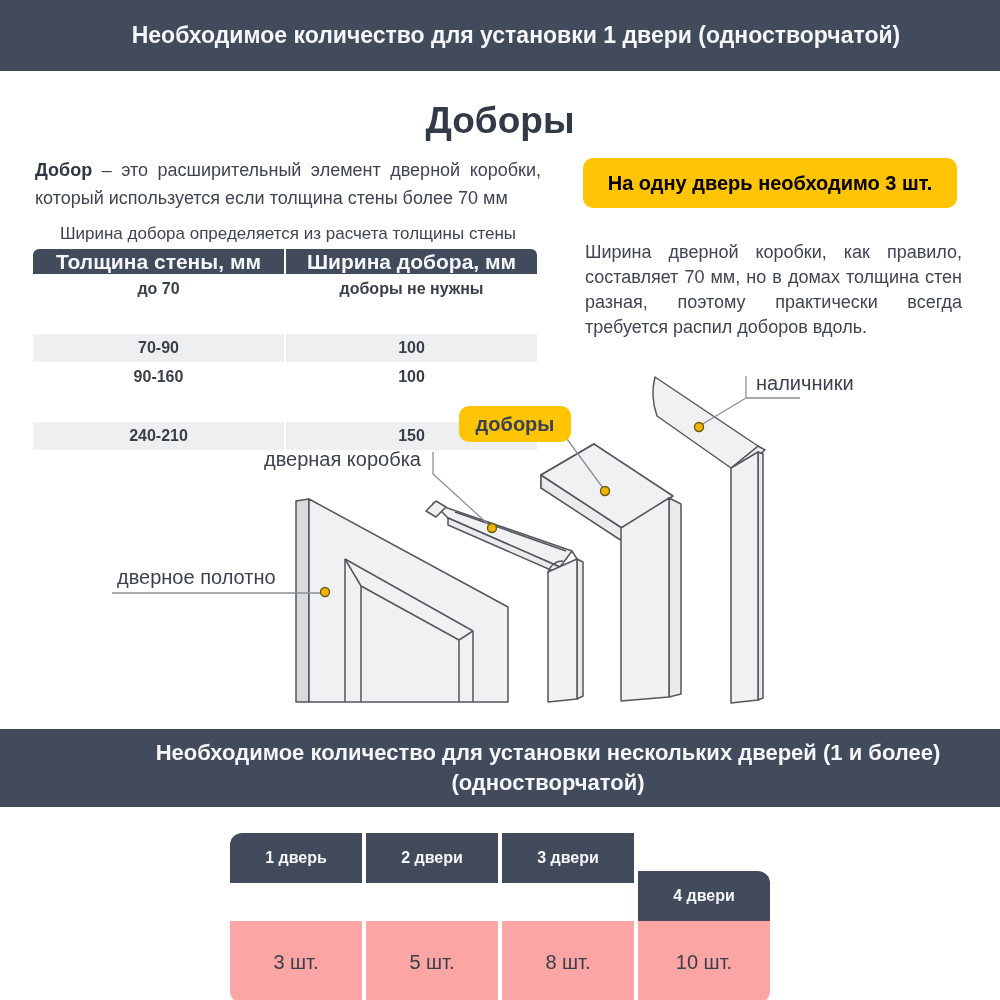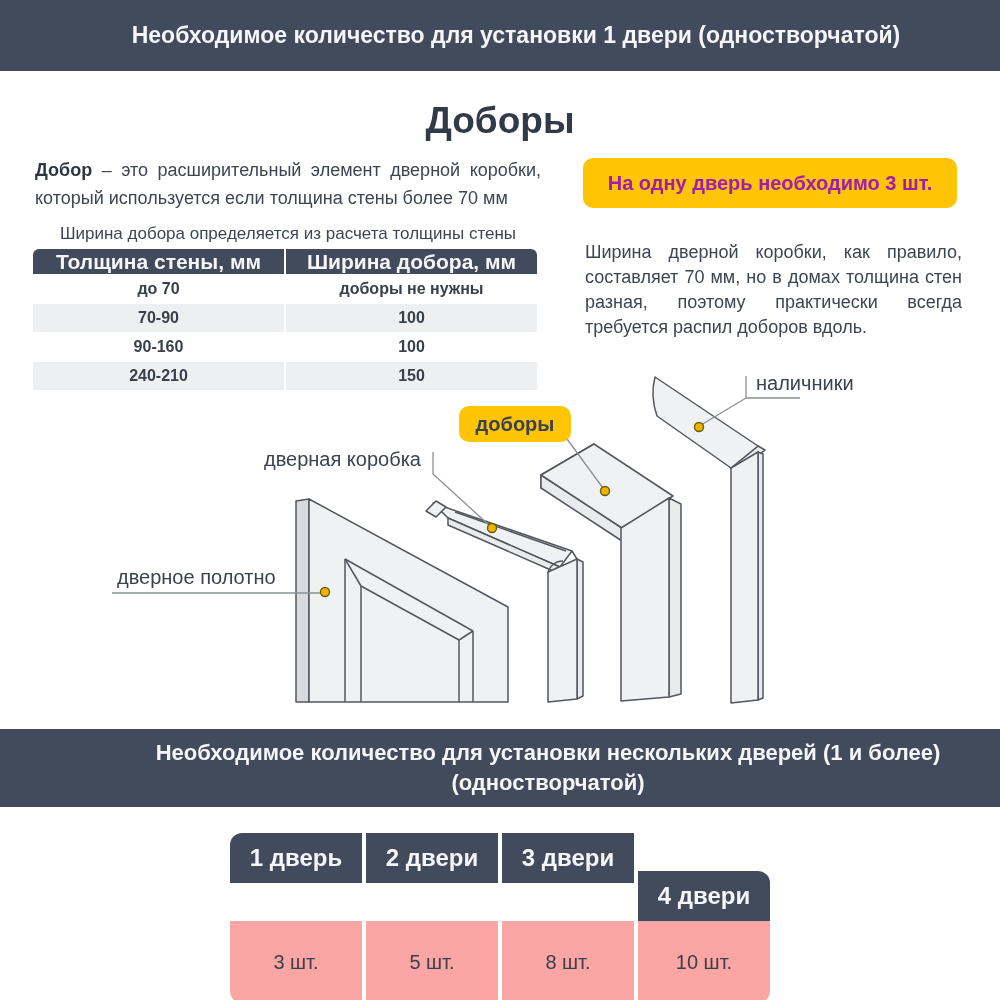--- a/index.html
+++ b/index.html
@@ -39,26 +39,26 @@
   .wall-table .hcell{
     background:#424b5c;color:#f4f6f9;font-size:21px;font-weight:700;
     height:25px;display:flex;align-items:center;justify-content:center;
   }
   .wall-table .hcell.first{border-top-left-radius:6px;}
   .wall-table .hcell.last{border-top-right-radius:6px;}
   .wall-table .cell{
     height:28px;display:flex;align-items:center;justify-content:center;
     font-size:16px;font-weight:700;color:#3a4049;background:#ffffff;
   }
-  .wall-table .cell.gray{background:#eeeff1;}
+  .wall-table .cell.gray{background:#eeeff1;margin-top:30px;}
   
   .badge{
     position:absolute;left:583px;top:158px;width:374px;height:50px;
     background:#ffc403;border-radius:10px;display:flex;align-items:center;justify-content:center;
-    font-size:20px;font-weight:700;color:#a21caf;
+    font-size:20px;font-weight:700;color:#000000;
   }
   .note{
     position:absolute;left:585px;top:240px;width:377px;
     font-size:18px;line-height:25px;text-align:justify;color:#3f4550;
   }
   
   .diagram-label{
     position:absolute;font-size:20px;color:#3c424d;white-space:nowrap;
   }
   .label-polotno{left:117px;top:566px;}
@@ -70,21 +70,21 @@
     font-size:20px;font-weight:700;color:#3a4150;
   }
   
   .diagram-svg{position:absolute;left:0;top:0;width:1000px;height:1000px;}
   
   .count-table{
     position:absolute;left:230px;top:833px;width:540px;
     display:grid;grid-template-columns:repeat(4,1fr);gap:0 4px;background:#ffffff;
   }
   .count-table .hcell{
-    background:#424b5c;color:#f4f6f9;font-size:24px;font-weight:700;
+    background:#424b5c;color:#f4f6f9;font-size:16px;font-weight:700;
     height:50px;display:flex;align-items:center;justify-content:center;
   }
   .count-table .hcell.first{border-top-left-radius:12px;}
   .count-table .hcell.last{border-top-right-radius:12px;margin-top:38px;}
   .count-table .vcell{
     background:#fca5a5;color:#3a4049;font-size:20px;font-weight:400;
     height:82px;display:flex;align-items:center;justify-content:center;
   }
   .count-table .vcell.first{border-bottom-left-radius:12px;}
   .count-table .vcell.last{border-bottom-right-radius:12px;}

